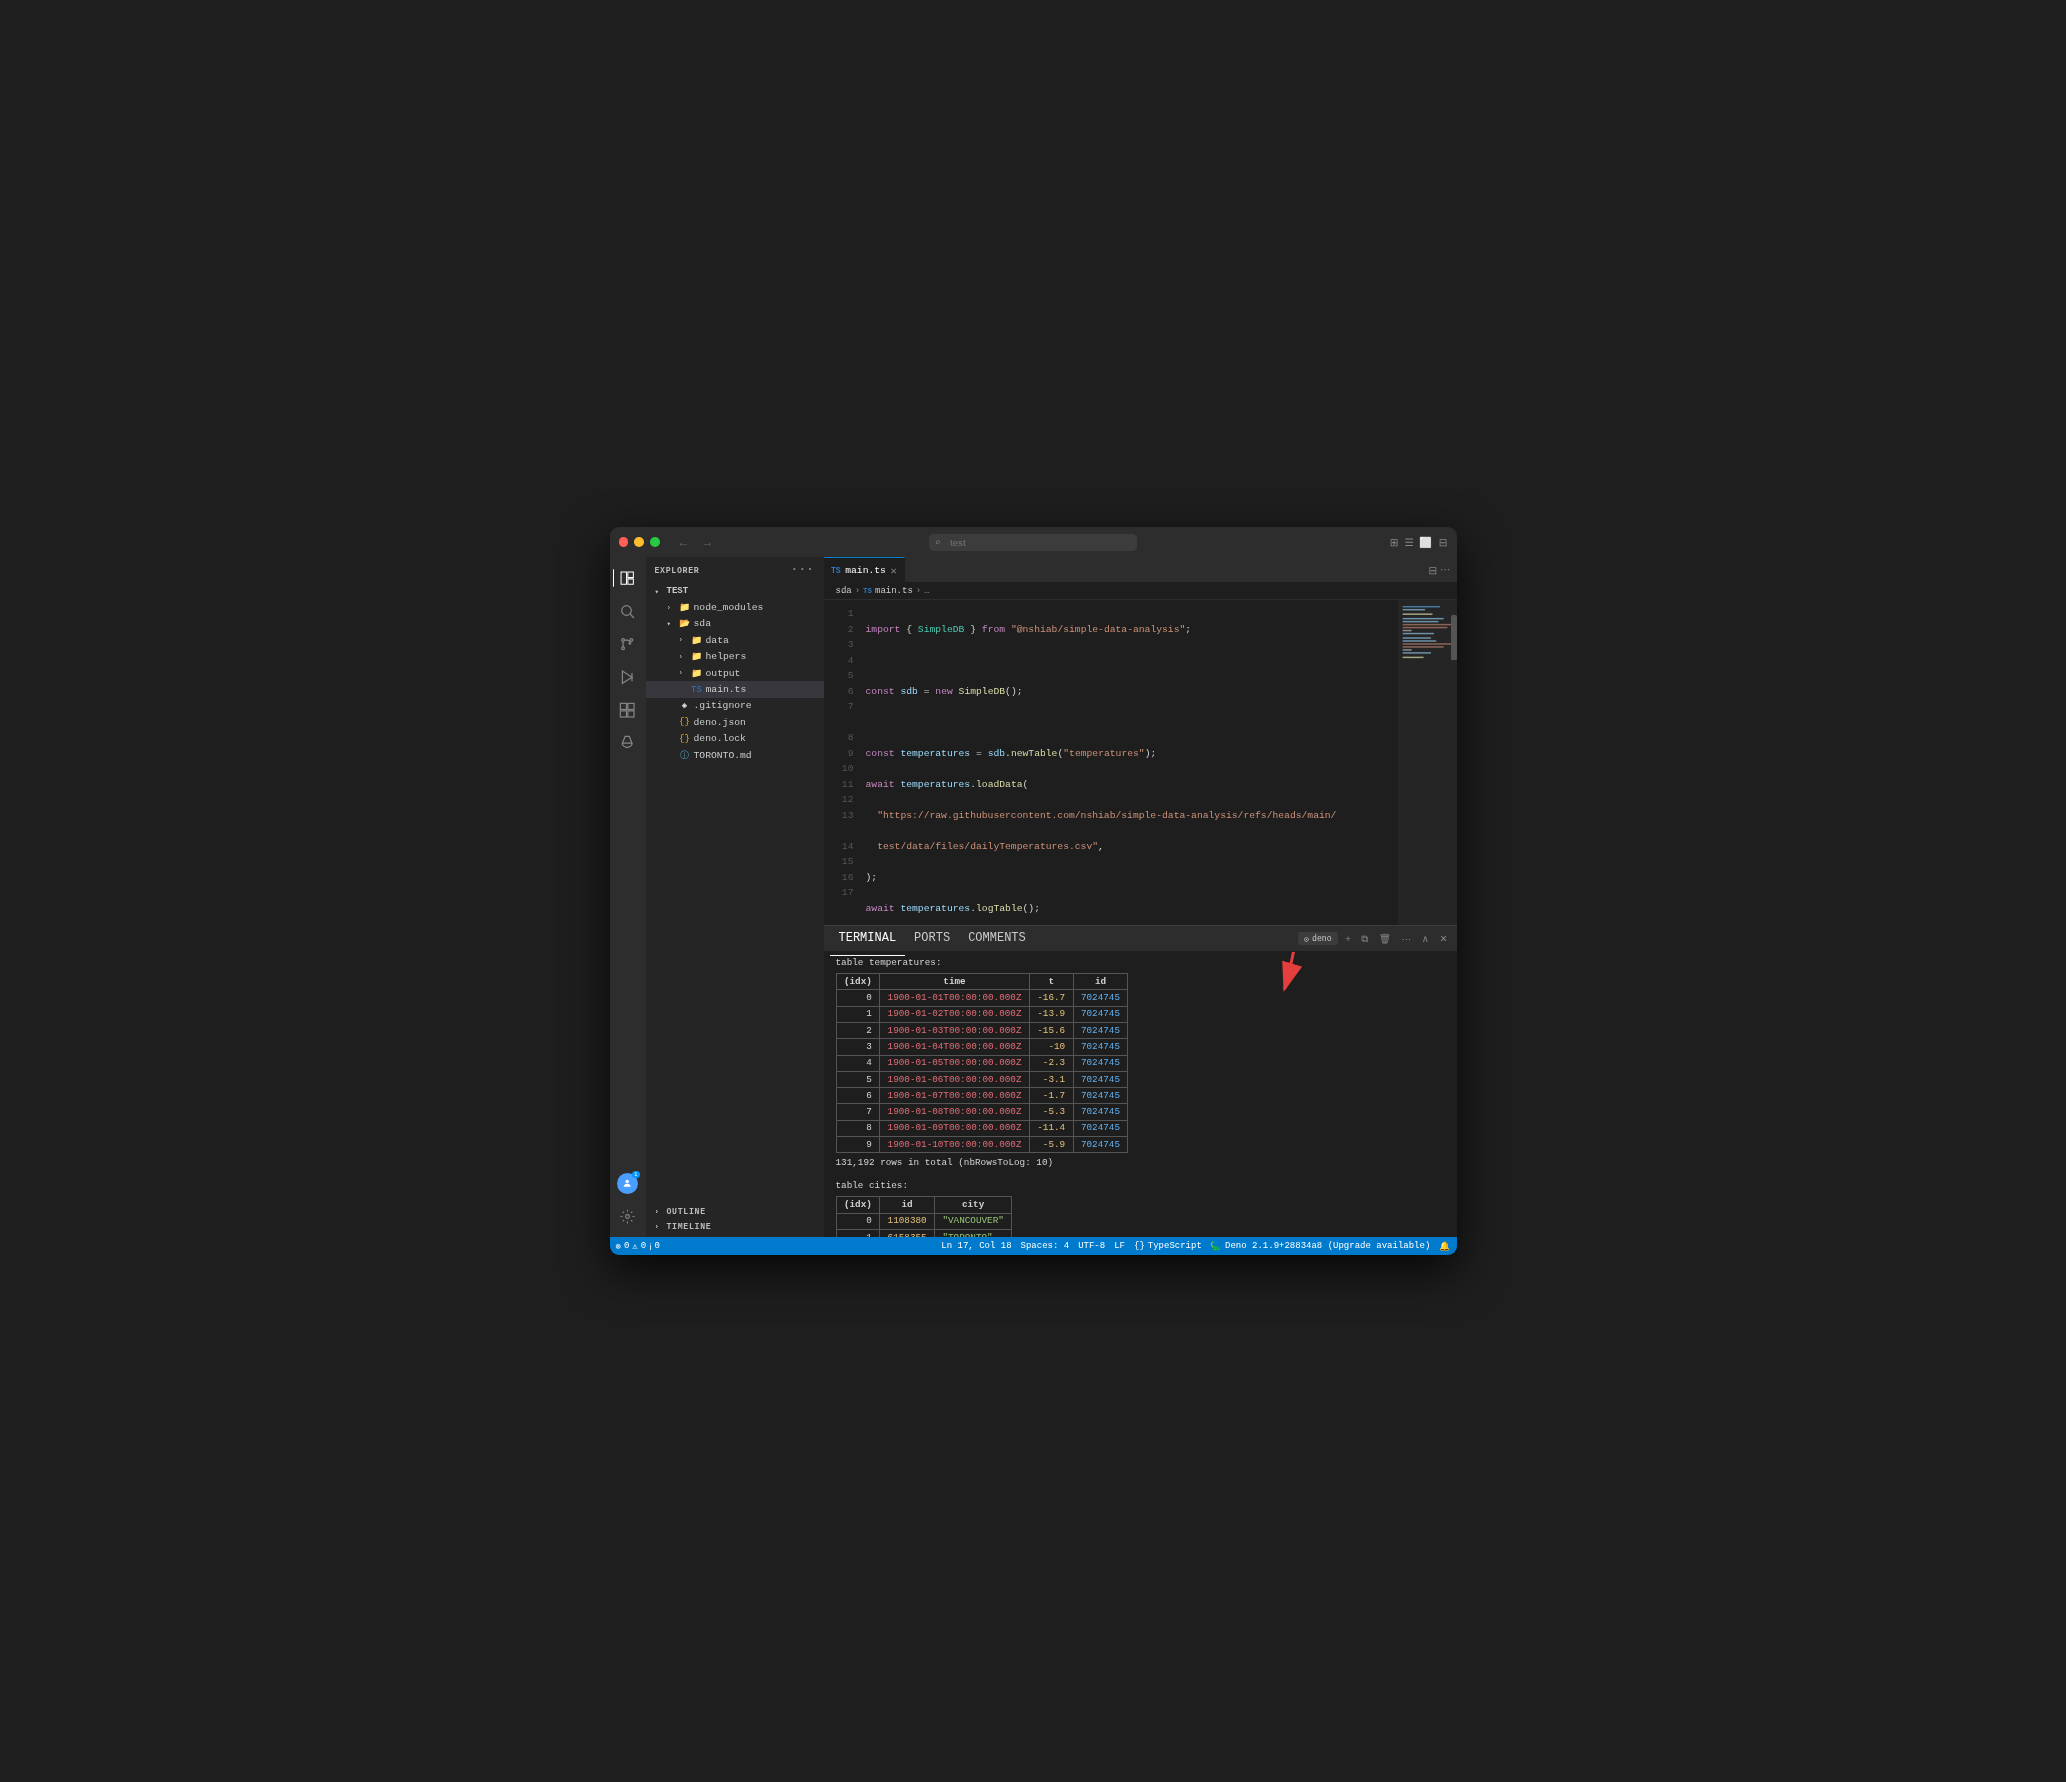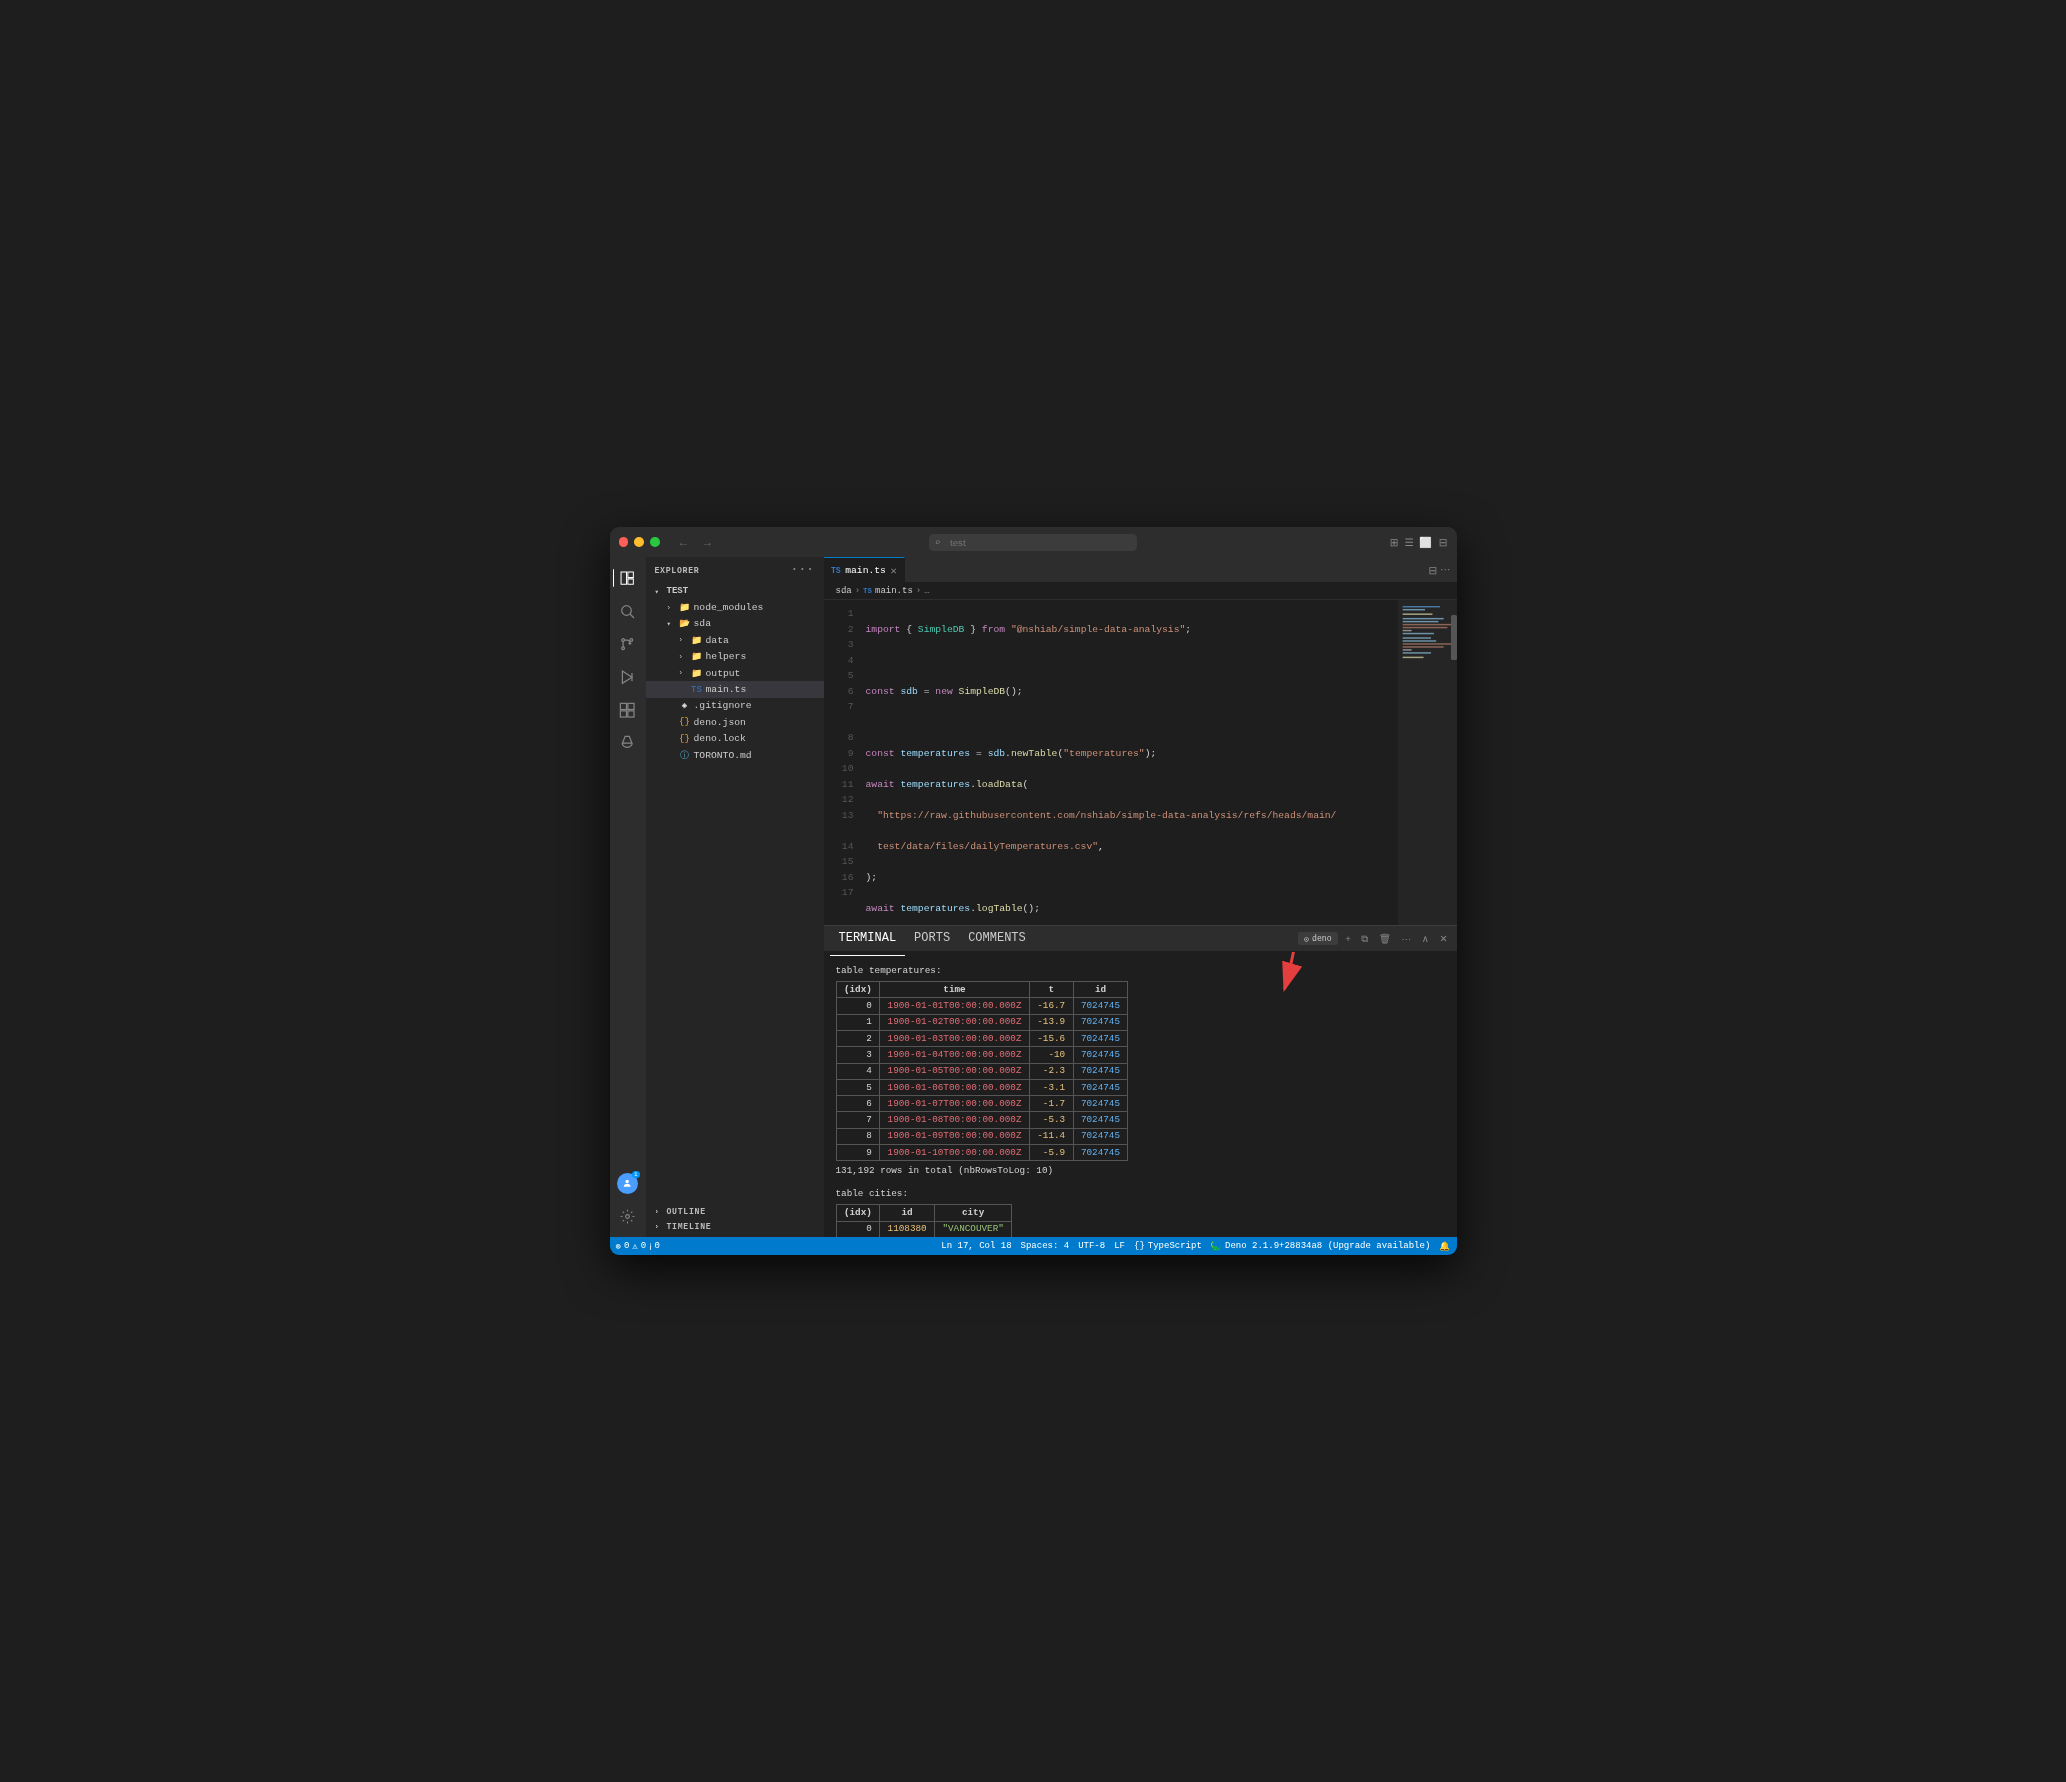--- a/index.html
+++ b/index.html
@@ -415,21 +415,21 @@
       font-size: 8.2px;
       padding: 1.5px 6px;
       border-radius: 2.2px;
       display: flex;
       align-items: center;
       gap: 3px;
     }
     
     .terminal-content {
       flex: 1;
-      padding: 12px 12px;
+      padding: 4px 12px;
       font-size: 9.3px;
       line-height: 1.5;
       overflow-y: auto;
       color: #d4d4d4;
       position: relative;
     }
     .term-table {
       border-collapse: collapse;
       margin: 3px 0;
       font-family: 'Menlo', 'Monaco', 'Courier New', monospace;

